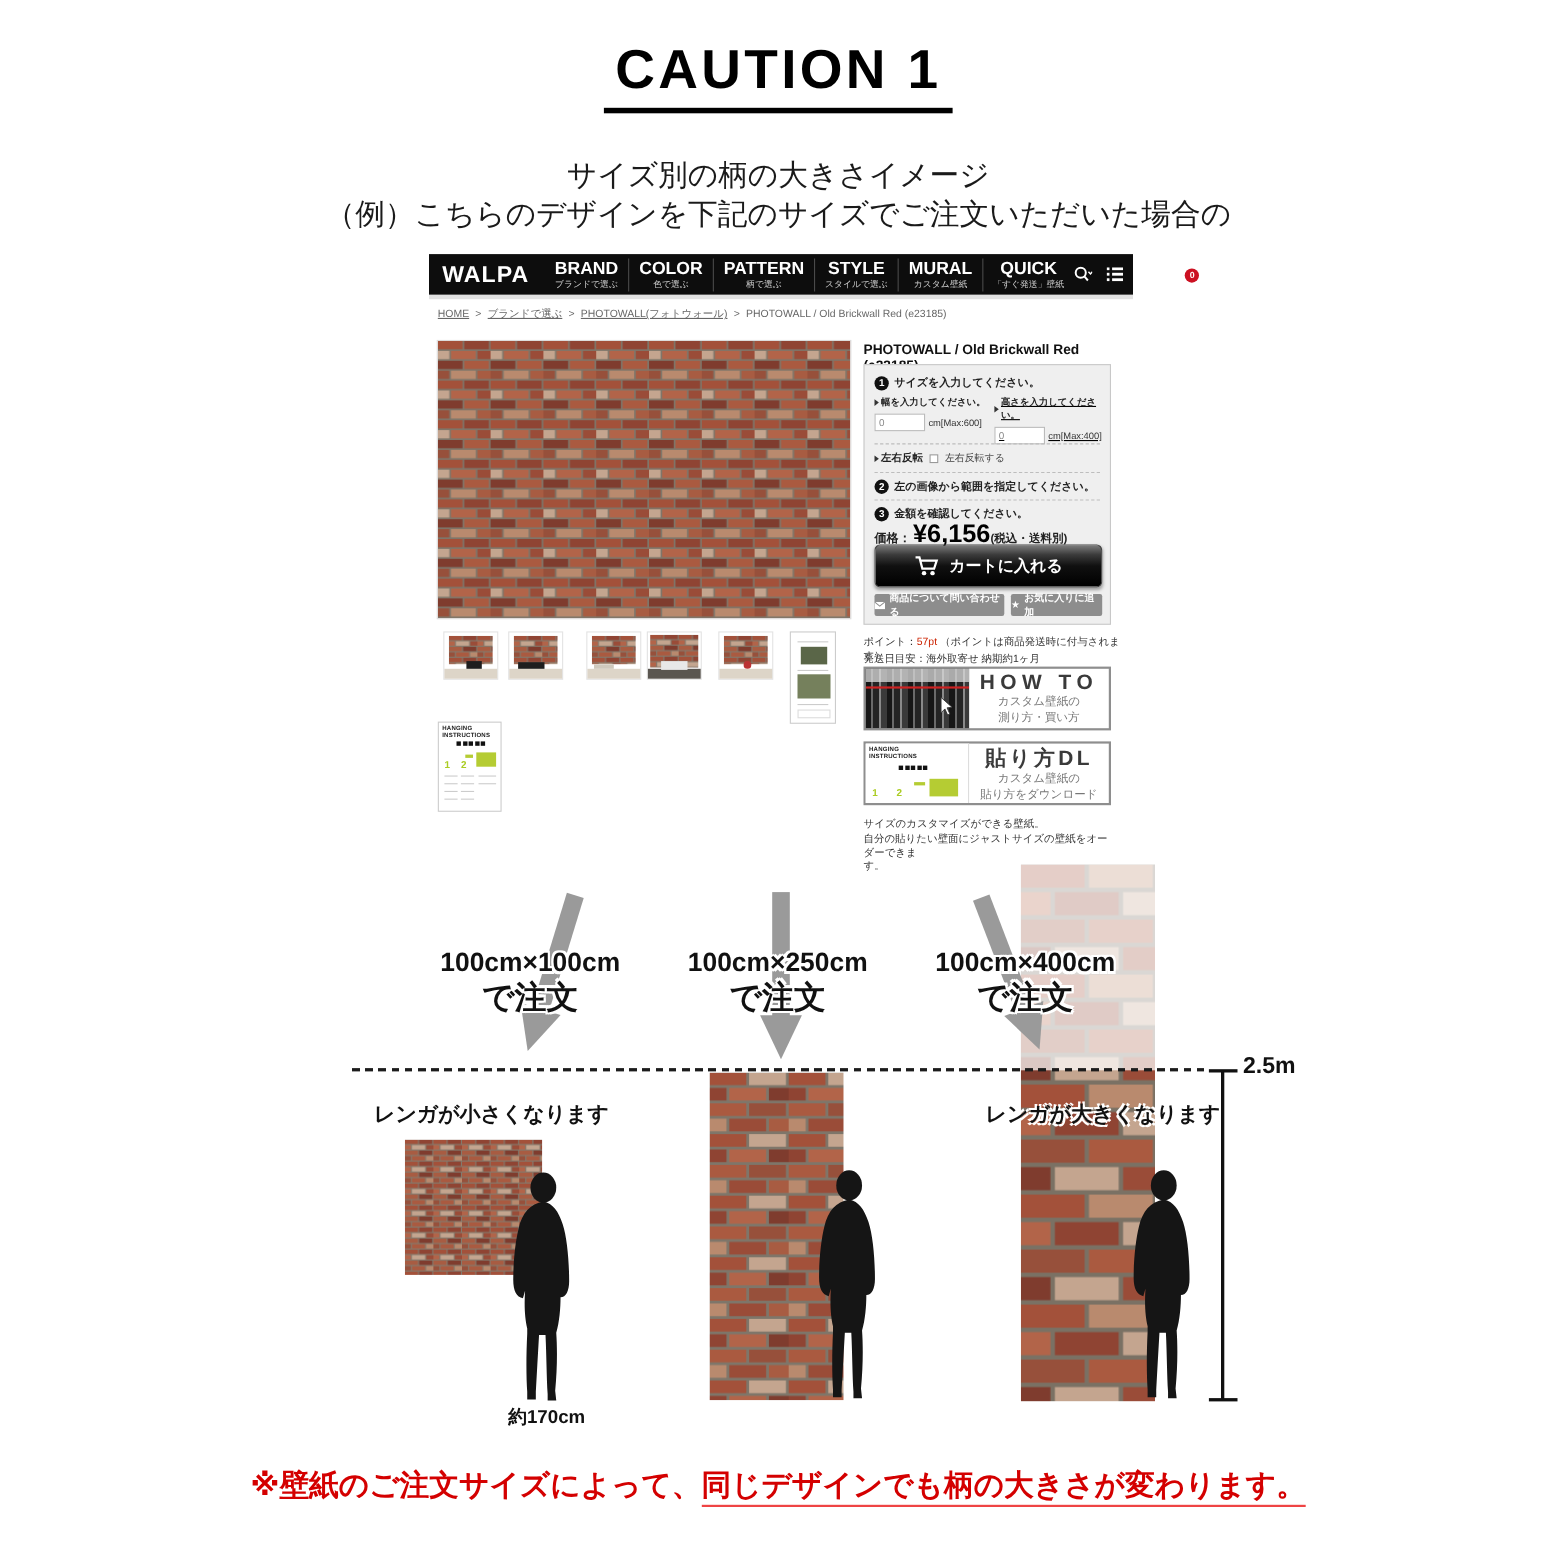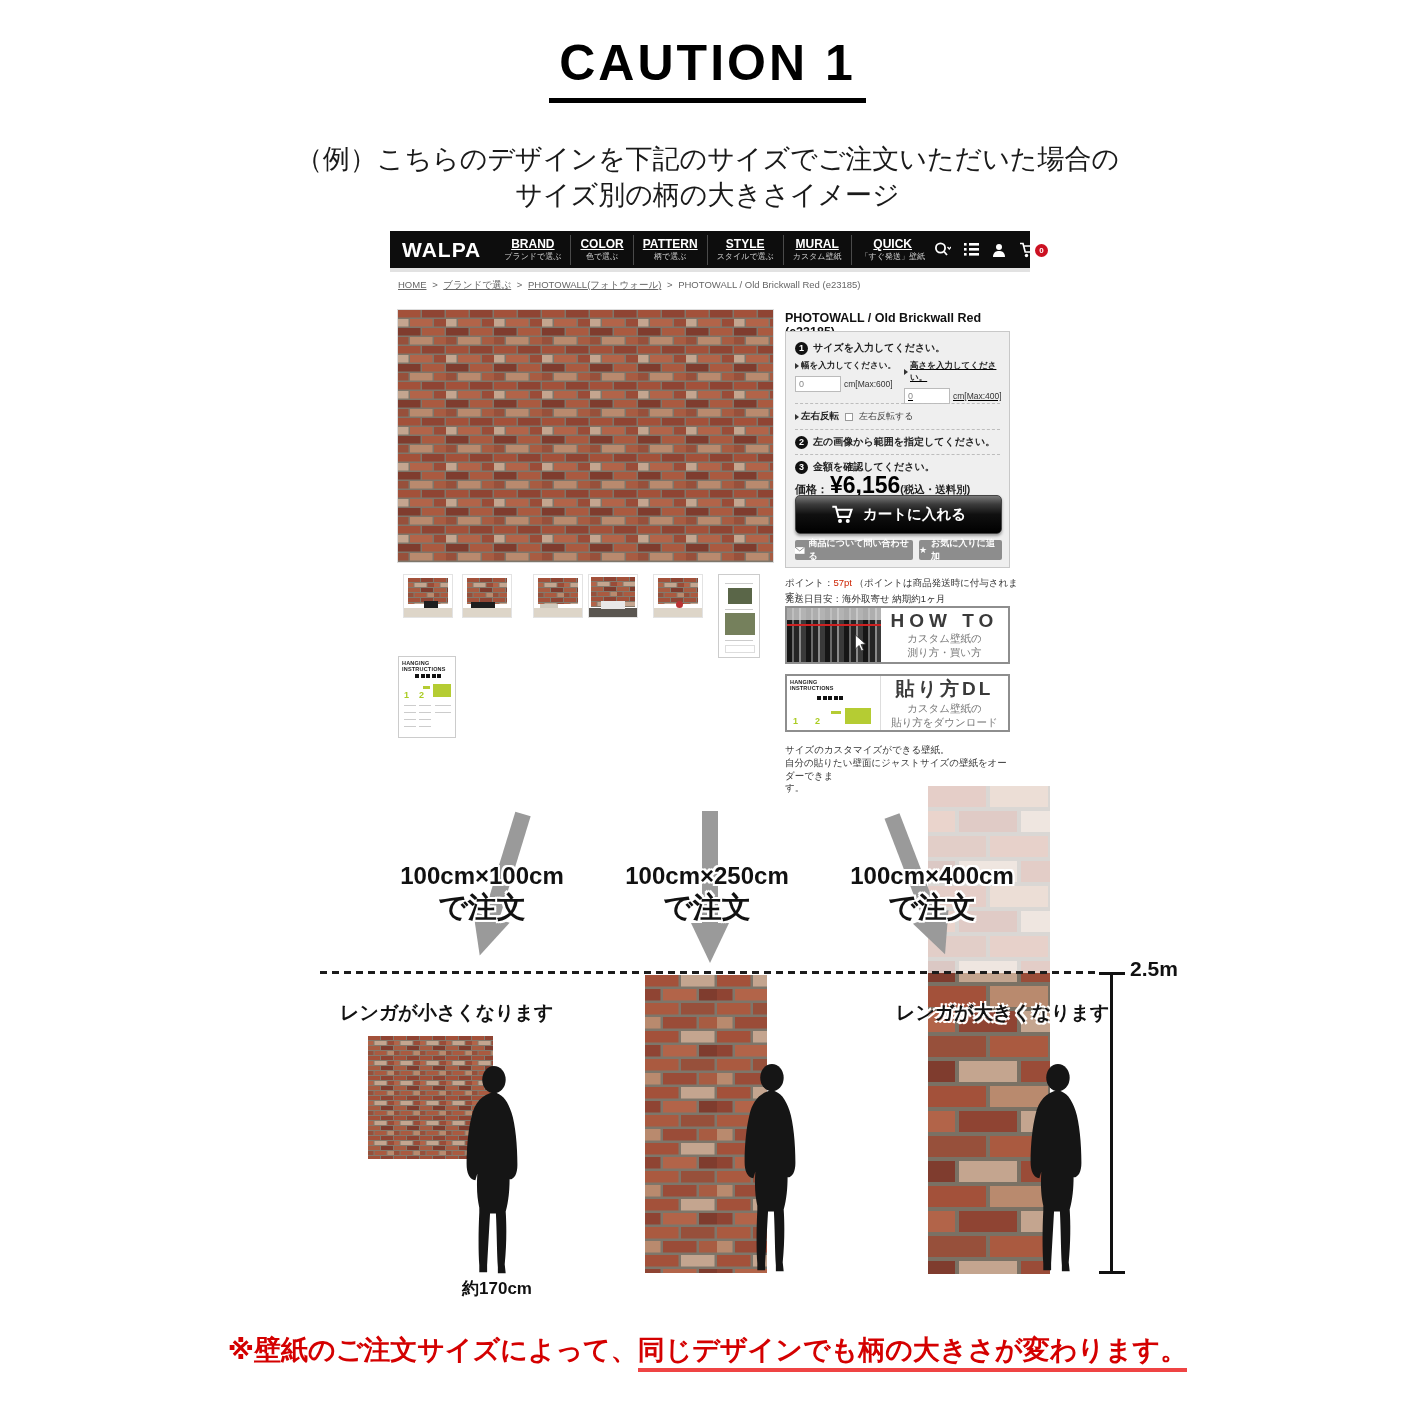--- a/index.html
+++ b/index.html
@@ -12,21 +12,21 @@
   .caution-title span { display:inline-block; font-size:50px; font-weight:800; letter-spacing:3px; color:#000; border-bottom:5px solid #000; padding:0 10px 6px 10px; }
   .subtitle { top:126px; left:0; right:0; text-align:center; font-size:27px; color:#1a1a1a; line-height:1.32; font-weight:500; }
 
   
   .site { left:390px; top:215px; width:640px; height:545px; background:#fff; font-family:"Liberation Sans","DejaVu Sans",sans-serif; }
   .navbar { position:absolute; left:0; top:0; width:640px; height:37px; background:#0d0d0d; display:flex; align-items:center; }
   .nav-logo { color:#fff; font-size:21px; font-weight:800; letter-spacing:1px; margin-left:12px; margin-right:14px; }
   .nav-menu { display:flex; height:100%; align-items:center; }
   .nav-item { display:flex; flex-direction:column; align-items:center; justify-content:center; padding:0 9px; height:30px; border-left:1px solid #4a4a4a; cursor:pointer; }
   .nav-item:first-child { border-left:none; }
-  .nav-en { color:#fff; font-size:12px; font-weight:700; line-height:1.15;text-decoration:underline; }
+  .nav-en { color:#fff; font-size:16px; font-weight:700; line-height:1.15; }
   .nav-jp { color:#cfcfcf; font-size:8px; line-height:1.2; white-space:nowrap; }
   .nav-icons { display:flex; align-items:center; gap:13px; margin-left:auto; margin-right:12px; }
   .nav-icons svg { display:block; }
   .cart-wrap { position:relative; }
   .cart-badge { position:absolute; right:-9px; top:2px; width:13px; height:13px; background:#cc1122; border-radius:50%; color:#fff; font-size:8px; font-weight:700; display:flex; align-items:center; justify-content:center; }
   .graybar { position:absolute; left:0; top:37px; width:640px; height:4px; background:#e2e2e2; }
   .breadcrumb { position:absolute; left:8px; top:48px; font-size:9.5px; color:#666; }
   .breadcrumb .bc-link { text-decoration:underline; cursor:pointer; }
   .bc-sep { margin:0 3px; }
 
@@ -99,21 +99,21 @@
   .scene-note { position:absolute; font-size:19px; font-weight:800; color:#111; z-index:3;
     text-shadow:-2px -2px 0 #fff,2px -2px 0 #fff,-2px 2px 0 #fff,2px 2px 0 #fff;font-family:Liberation Serif, serif; }
   .person { z-index:5; }
   .measure-line { left:1110px; top:957px; width:3px; height:300px; background:#111; z-index:4; }
   .measure-cap { width:26px; height:3px; background:#111; z-index:4; }
   .measure-label { left:1130px; top:941px; font-size:21px; font-weight:800; color:#111; z-index:4; }
   .person-height { left:452px; top:1261px; width:90px; text-align:center; font-size:17px; font-weight:800; color:#111; }
 
   
   .warn { left:0; right:0; text-align:center; font-weight:800; font-size:27px; color:#d40000; }
-  .warn .u { border-bottom:4px solid #ef4444; padding-bottom:3px; }
+  .warn .u { border-bottom:2px solid #ef4444; padding-bottom:3px; }
 </style>
 </head>
 <body>
 
 <div class="canvas">
 
   <svg width="0" height="0" style="position:absolute" aria-hidden="true">
     <defs>
       <pattern id="brickXS" width="26" height="20" patternUnits="userSpaceOnUse">
         <rect width="26" height="20" fill="#837a6d"></rect>
@@ -171,22 +171,22 @@
         <ellipse cx="42" cy="16" rx="12" ry="14" fill="#151515"></ellipse>
         <path fill="#151515" d="M42,29 C30,31 22,40 19,54 C16,66 14,84 14,102 C14,112 17,118 23,119 L25,112 C24,128 25,138 27,147 L27,152 C26,172 26,192 27,206 L27,213 L35,213 L35,206 C36,188 37,170 38,153 L44,153 C45,173 45,193 46,208 L46,214 L54,214 L53,205 C55,185 55,165 54,151 C57,141 58,128 58,118 C63,118 66,112 66,103 C66,84 64,62 60,50 C56,38 51,31 42,29 Z"></path>
       </symbol>
     </defs>
   </svg>
 
   <div class="abs caution-title">
     <span>CAUTION 1</span>
   </div>
   <div class="abs subtitle">
+    <div>サイズ別の柄の大きさイメージ</div>
     <div>（例）こちらのデザインを下記のサイズでご注文いただいた場合の</div>
-    <div>サイズ別の柄の大きさイメージ</div>
   </div>
 
   <div class="abs site">
 
     <div class="navbar">
       <div class="nav-logo">WALPA</div>
       <div class="nav-menu">
         <div class="nav-item">
             <span class="nav-en">BRAND</span>
             <span class="nav-jp">ブランドで選ぶ</span>

